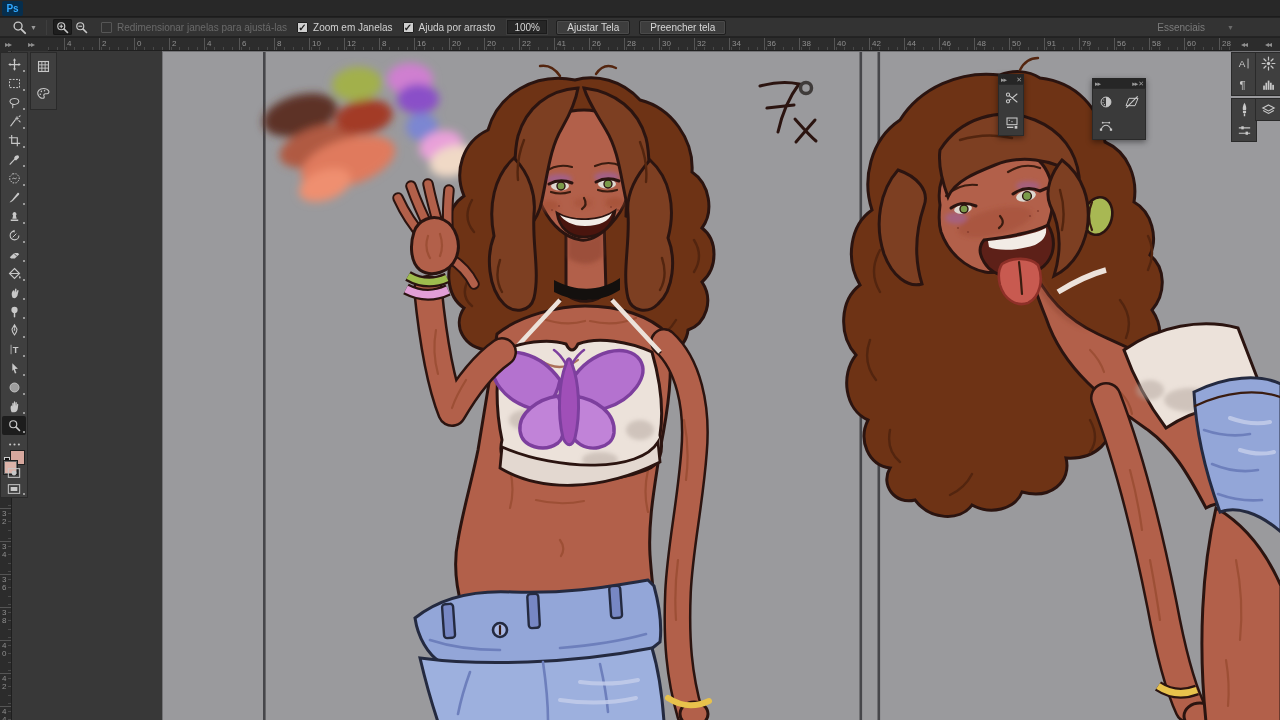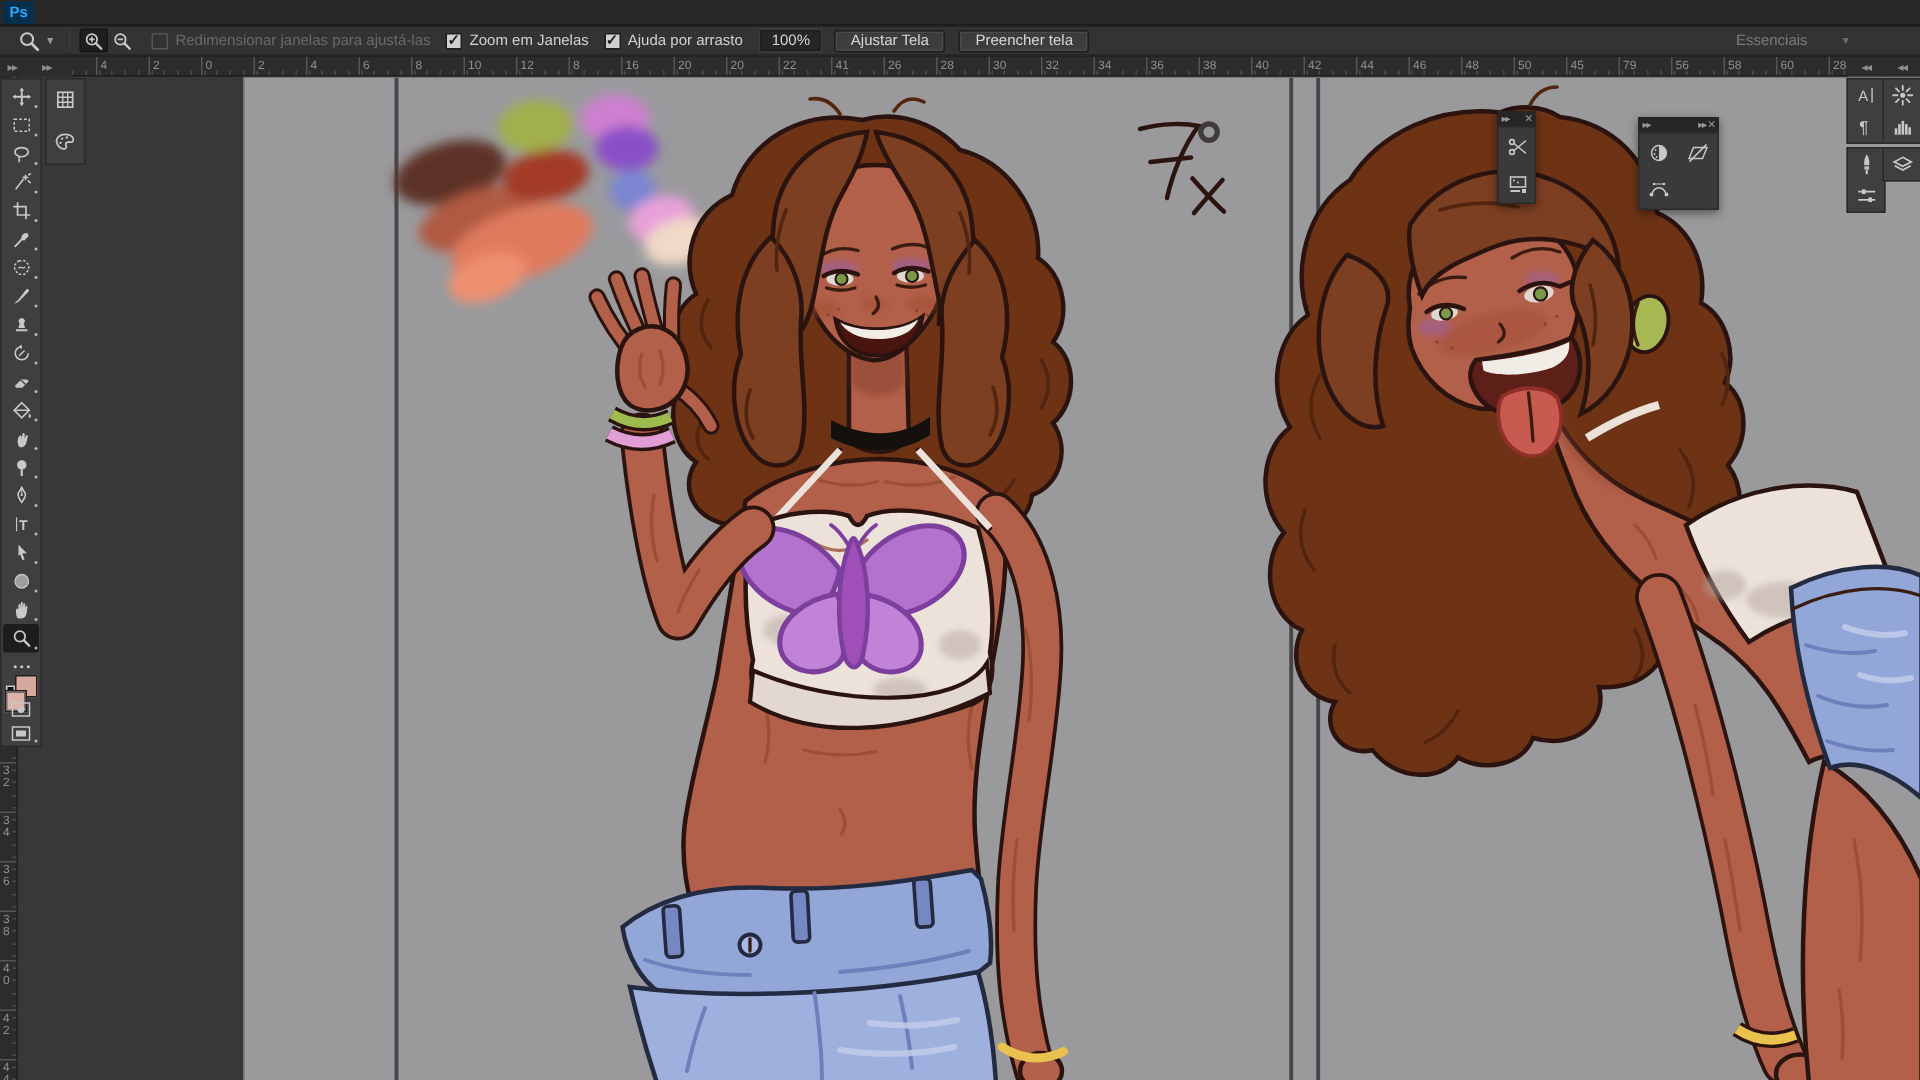--- a/index.html
+++ b/index.html
@@ -515,21 +515,21 @@
     <div class="num" style="left: 824px;">42</div>
     <div class="maj" style="left: 856px;"></div>
     <div class="num" style="left: 859px;">44</div>
     <div class="maj" style="left: 891px;"></div>
     <div class="num" style="left: 894px;">46</div>
     <div class="maj" style="left: 926px;"></div>
     <div class="num" style="left: 929px;">48</div>
     <div class="maj" style="left: 961px;"></div>
     <div class="num" style="left: 964px;">50</div>
     <div class="maj" style="left: 996px;"></div>
-    <div class="num" style="left: 999px;">45</div>
+    <div class="num" style="left: 999px;">91</div>
     <div class="maj" style="left: 1031px;"></div>
     <div class="num" style="left: 1034px;">79</div>
     <div class="maj" style="left: 1066px;"></div>
     <div class="num" style="left: 1069px;">56</div>
     <div class="maj" style="left: 1101px;"></div>
     <div class="num" style="left: 1104px;">58</div>
     <div class="maj" style="left: 1136px;"></div>
     <div class="num" style="left: 1139px;">60</div>
     <div class="maj" style="left: 1171px;"></div>
     <div class="num" style="left: 1174px;">28</div>

